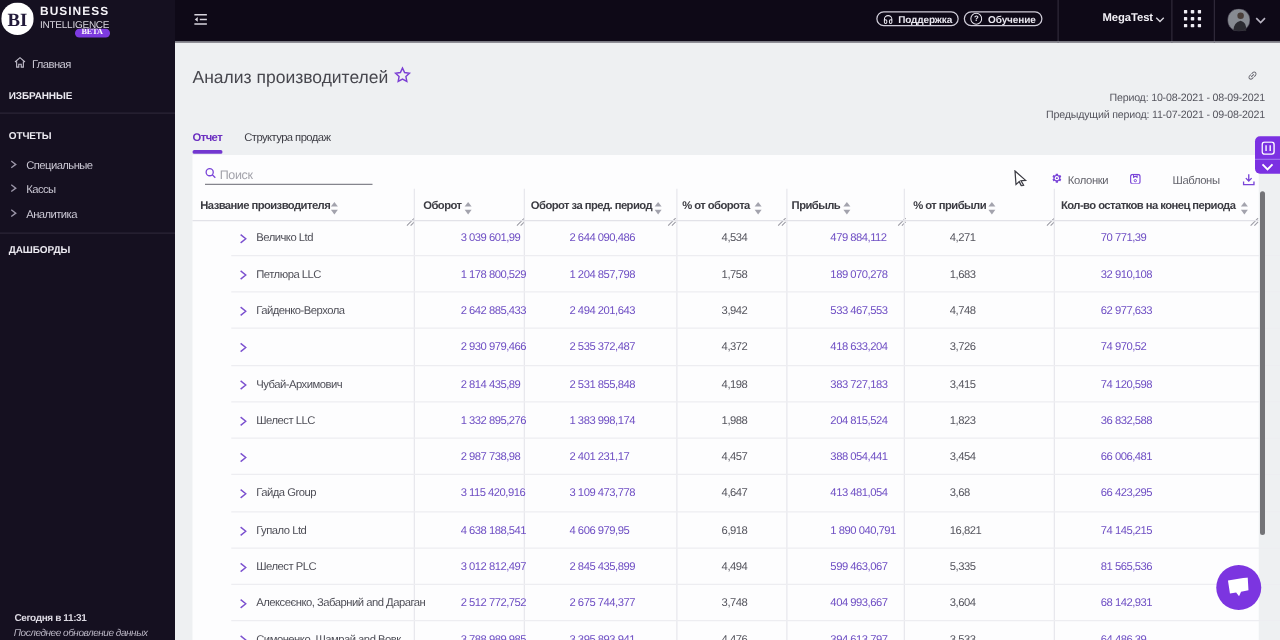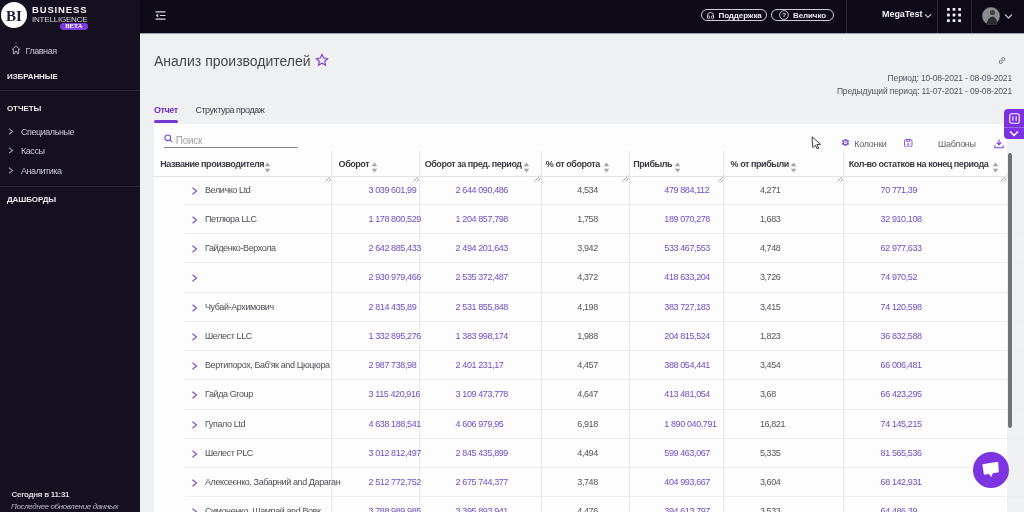--- a/index.html
+++ b/index.html
@@ -65,21 +65,21 @@
     <svg width="9" height="9" viewBox="0 0 12 12">
         <path d="M2 9 V6 a4 4 0 0 1 8 0 v3 M2 9 a1.3 1.3 0 0 0 2.6 0 V7.6 a1.3 1.3 0 0 0 -2.6 0 Z M10 9 a1.3 1.3 0 0 1 -2.6 0 V7.6 a1.3 1.3 0 0 1 2.6 0 Z" fill="none" stroke="#e9e7ef" stroke-width="1.1"></path>
       </svg>
     <span>Поддержка</span>
   </div>
   <div class="pillbtn" style="left:771px; width:63px">
     <svg width="10" height="10" viewBox="0 0 12 12">
         <circle cx="6" cy="6" r="5.2" fill="none" stroke="#e9e7ef" stroke-width="1"></circle>
         <text x="6" y="8.6" font-size="7.5" fill="#e9e7ef" text-anchor="middle" font-family="Liberation Sans">?</text>
       </svg>
-    <span>Величко</span>
+    <span>Обучение</span>
   </div>
   <div class="tsep" style="left:845.5px"></div>
   <div class="tsep" style="left:937.3px"></div>
   <div class="tsep" style="left:971.4px"></div>
   <div id="megatest">MegaTest</div>
   <svg class="abs" style="left:924px; top:13px" width="8" height="6" viewBox="0 0 9 7">
       <path d="M1 1.5 L4.5 5 L8 1.5" fill="none" stroke="#d8d5de" stroke-width="1.3"></path>
     </svg>
   <svg class="abs" style="left:947px; top:8px" width="14" height="14" viewBox="0 0 14 14">
     <g fill="#f0eef4">
@@ -316,21 +316,20 @@
     <span class="c pnum" style="left:424.6px">1 383 998,174</span>
     <span class="c gnum" style="left:546.3px">1,988</span>
     <span class="c pnum" style="left:633.3px">204 815,524</span>
     <span class="c gnum" style="left:728.9px">1,823</span>
     <span class="c pnum" style="left:849.6px">36 832,588</span>
   </div>
 <div class="row" style="top:351.0px">
     <svg class="rchev" style="left:159.5px" width="7" height="8" viewBox="0 0 7 8">
       <path d="M1.5 0.7 L5.6 4 L1.5 7.3" fill="none" stroke="#7b50cf" stroke-width="1.15"></path>
     </svg>
-    <span class="c name" style="left:174px">Вертипорох, Баб'як and Цюцюра</span>
     <span class="c pnum" style="left:337.5px">2 987 738,98</span>
     <span class="c pnum" style="left:424.6px">2 401 231,17</span>
     <span class="c gnum" style="left:546.3px">4,457</span>
     <span class="c pnum" style="left:633.3px">388 054,441</span>
     <span class="c gnum" style="left:728.9px">3,454</span>
     <span class="c pnum" style="left:849.6px">66 006,481</span>
   </div>
 <div class="row" style="top:380.25px">
     <svg class="rchev" style="left:159.5px" width="7" height="8" viewBox="0 0 7 8">
       <path d="M1.5 0.7 L5.6 4 L1.5 7.3" fill="none" stroke="#7b50cf" stroke-width="1.15"></path>

